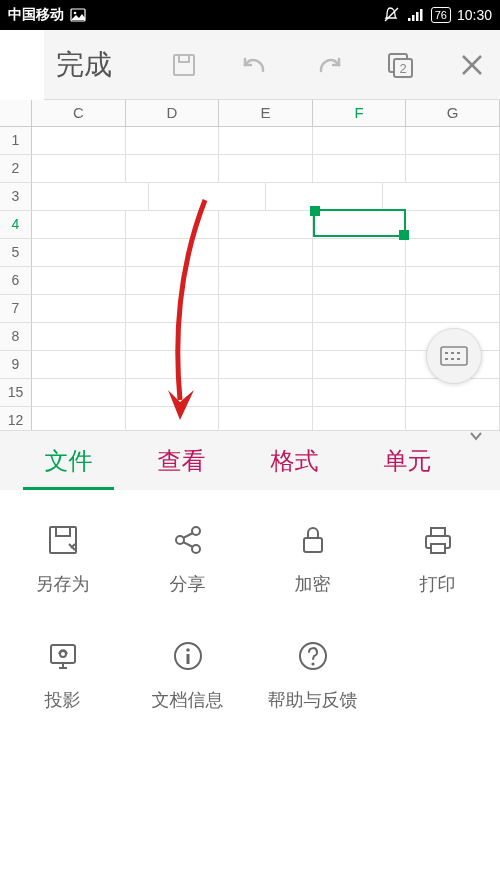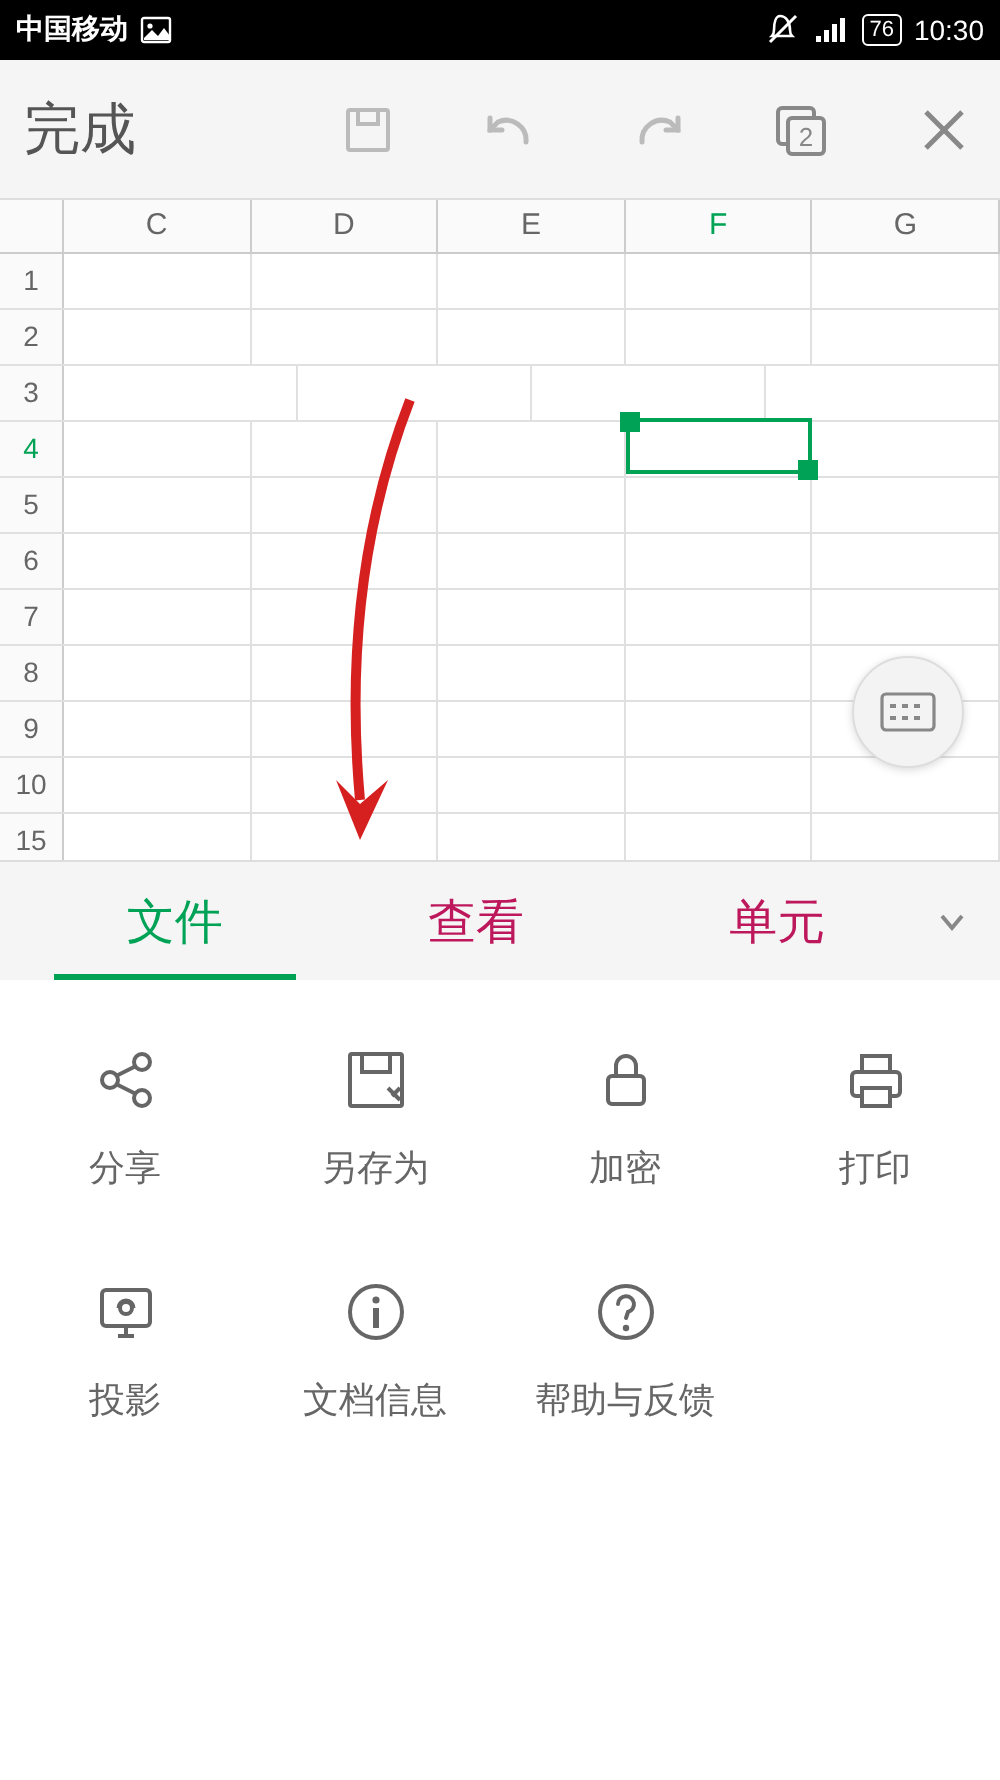--- a/index.html
+++ b/index.html
@@ -35,20 +35,21 @@
 
   
   .toolbar {
     height: 70px;
     background: #f5f5f5;
     border-bottom: 1px solid #ddd;
     display: flex;
     align-items: center;
     justify-content: space-between;
     padding: 0 12px;
+    margin-left: 44px;
   }
   .toolbar-left {
     font-size: 28px;
     color: #555;
   }
   .toolbar-icons {
     display: flex;
     align-items: center;
     gap: 40px;
   }
@@ -150,21 +151,21 @@
     position: absolute;
     pointer-events: none;
   }
 
   
   .bottom-tabs {
     height: 60px;
     background: #f5f5f5;
     border-top: 1px solid #ddd;
     display: flex;
-    align-items: center;
+    align-items: flex-start;
     padding: 0 12px;
   }
   .btab {
     flex: 1;
     text-align: center;
     font-size: 24px;
     color: #be185d;
     position: relative;
     height: 100%;
     display: flex;
@@ -361,28 +362,20 @@
       </div>
     <div class="row">
         <div class="row-header">9</div>
         <div class="cell"></div>
         <div class="cell"></div>
         <div class="cell"></div>
         <div class="cell"></div>
         <div class="cell"></div>
       </div>
     <div class="row">
-        <div class="row-header">10</div>
-        <div class="cell"></div>
-        <div class="cell"></div>
-        <div class="cell"></div>
-        <div class="cell"></div>
-        <div class="cell"></div>
-      </div>
-    <div class="row">
         <div class="row-header">15</div>
         <div class="cell"></div>
         <div class="cell"></div>
         <div class="cell"></div>
         <div class="cell"></div>
         <div class="cell"></div>
       </div>
     <div class="row">
         <div class="row-header">12</div>
         <div class="cell"></div>
@@ -412,55 +405,56 @@
 </div>
 
 <svg class="arrow" style="top:190px; left:140px;" width="90" height="250" viewBox="0 0 90 250">
   <path d="M65 10 Q 30 100 40 210" fill="none" stroke="#d62020" stroke-width="5"></path>
   <path d="M40 230 L28 200 L40 212 L54 200 Z" fill="#d62020"></path>
 </svg>
 
 <div class="bottom-tabs" style="position:absolute; top:430px; left:0; right:0;">
   <div class="btab active">文件</div>
   <div class="btab">查看</div>
+  <div class="btab">格式</div>
   <div class="btab">单元</div>
   <div class="tab-more">
     <svg width="14" height="10" viewBox="0 0 14 10">
         <path d="M2 2 L7 8 L12 2" fill="none" stroke="#888" stroke-width="2"></path>
       </svg>
   </div>
 </div>
 
 <div class="actions" style="position:absolute; top:490px; left:0; right:0; bottom:0;">
   <div class="action-row">
     <div class="action-item">
       <div class="action-icon">
         <svg width="36" height="36" viewBox="0 0 36 36">
+            <rect x="5" y="5" width="26" height="26" rx="1" fill="none" stroke="#666" stroke-width="2"></rect>
+            <rect x="11" y="5" width="14" height="9" fill="none" stroke="#666" stroke-width="2"></rect>
+            <path d="M24 22 L30 28 M30 22 L26 26" fill="none" stroke="#666" stroke-width="2"></path>
+          </svg>
+      </div>
+      <div class="action-label">另存为</div>
+    </div>
+    <div class="action-item">
+      <div class="action-icon">
+        <svg width="36" height="36" viewBox="0 0 36 36">
             <circle cx="10" cy="18" r="4" fill="none" stroke="#666" stroke-width="2"></circle>
             <circle cx="26" cy="9" r="4" fill="none" stroke="#666" stroke-width="2"></circle>
             <circle cx="26" cy="27" r="4" fill="none" stroke="#666" stroke-width="2"></circle>
             <line x1="13" y1="16" x2="23" y2="11" stroke="#666" stroke-width="2"></line>
             <line x1="13" y1="20" x2="23" y2="25" stroke="#666" stroke-width="2"></line>
           </svg>
       </div>
       <div class="action-label">分享</div>
     </div>
     <div class="action-item">
       <div class="action-icon">
         <svg width="36" height="36" viewBox="0 0 36 36">
-            <rect x="5" y="5" width="26" height="26" rx="1" fill="none" stroke="#666" stroke-width="2"></rect>
-            <rect x="11" y="5" width="14" height="9" fill="none" stroke="#666" stroke-width="2"></rect>
-            <path d="M24 22 L30 28 M30 22 L26 26" fill="none" stroke="#666" stroke-width="2"></path>
-          </svg>
-      </div>
-      <div class="action-label">另存为</div>
-    </div>
-    <div class="action-item">
-      <div class="action-icon">
-        <svg width="36" height="36" viewBox="0 0 36 36">
             <rect x="9" y="16" width="18" height="14" rx="2" fill="none" stroke="#666" stroke-width="2"></rect>
             <path d="M13 16 V11 A5 5 0 0 1 23 11 V16" fill="none" stroke="#666" stroke-width="2"></path>
           </svg>
       </div>
       <div class="action-label">加密</div>
     </div>
     <div class="action-item">
       <div class="action-icon">
         <svg width="36" height="36" viewBox="0 0 36 36">
             <rect x="6" y="14" width="24" height="12" rx="2" fill="none" stroke="#666" stroke-width="2"></rect>

